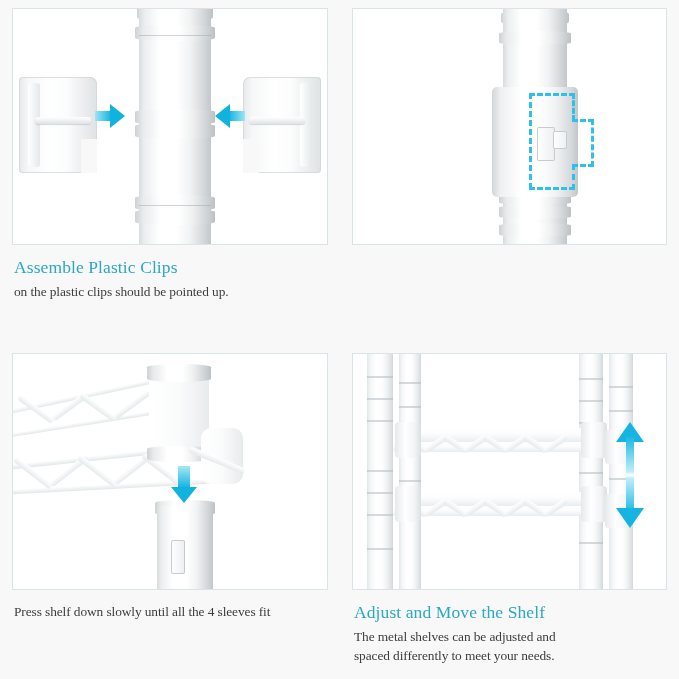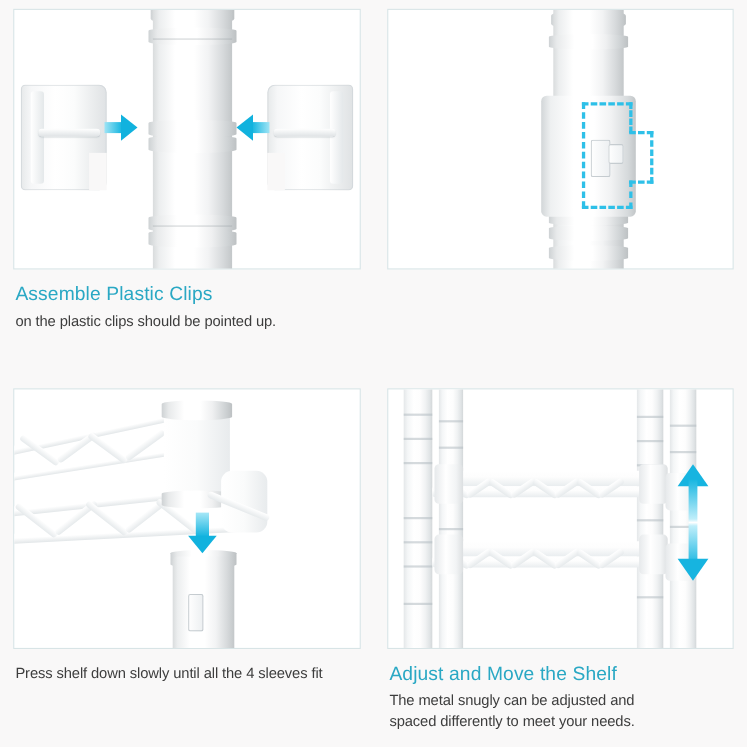--- a/index.html
+++ b/index.html
@@ -14,20 +14,21 @@
     overflow: hidden;
   }
   .grid {
     position: absolute;
     left: 0; top: 0;
     width: 679px;
     height: 479px;
     display: grid;
     grid-template-columns: 340px 339px;
     grid-template-rows: 345px 334px;
+    font-family: Liberation Serif, serif;
   }
   .cell {
     position: relative;
     box-sizing: border-box;
     padding: 8px 12px 0 12px;
   }
   .imgbox {
     position: relative;
     box-sizing: border-box;
     height: 237px;
@@ -420,19 +421,19 @@
       <div class="arrow-updown" style="right:22px; top:68px;">
         <div class="head-up"></div>
         <div class="stem"></div>
         <div class="head-down"></div>
       </div>
     </div>
 
     <div class="caption">
       <div class="heading">Adjust and Move the Shelf</div>
       <div class="body-text">
-        <span class="ln">The metal snugly can be adjusted and</span>
+        <span class="ln">The metal shelves can be adjusted and</span>
         <span class="ln">spaced differently to meet your needs.</span>
       </div>
     </div>
   </div>
 
 </div>
 
 </body></html>

